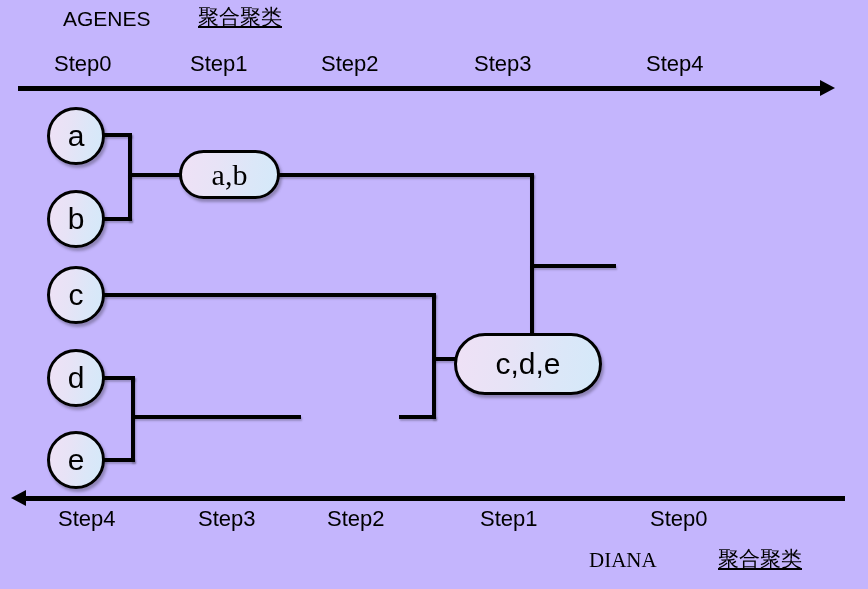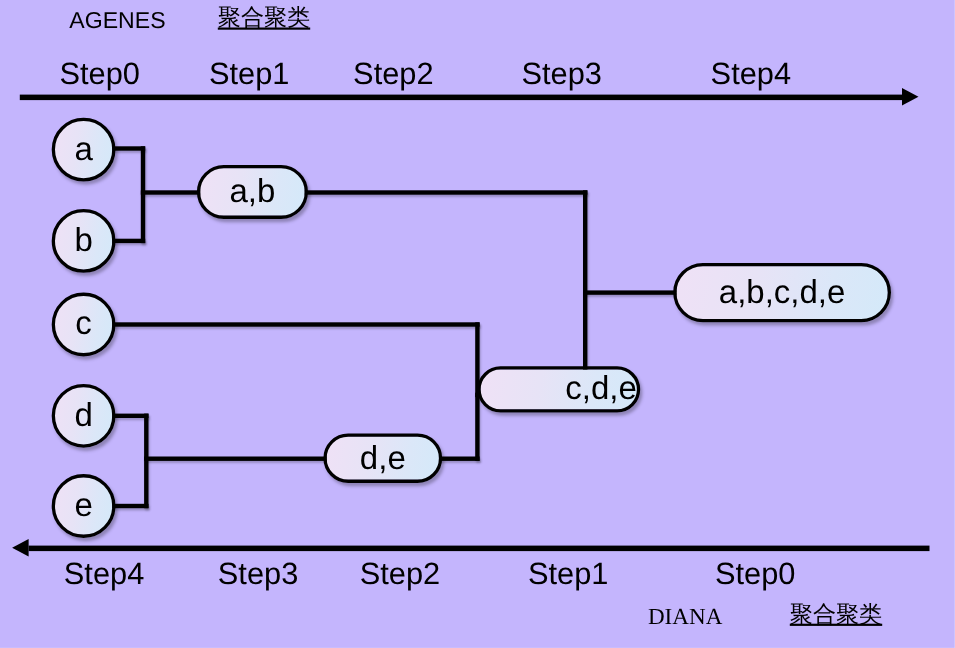--- a/index.html
+++ b/index.html
@@ -2,21 +2,21 @@
 <html><head>
 <meta charset="utf-8">
 <style>
   html,body{margin:0;padding:0;background:#ffffff;}
   body{font-family:"Liberation Sans","DejaVu Sans",sans-serif;}
   #canvas{position:relative;width:868px;height:589px;background:#c4b5fd;overflow:hidden;padding-left:44px;}
 
   .txt{position:absolute;color:#000000;white-space:nowrap;line-height:1;}
   .title-lat{font-size:21px;}
   .title-cjk{font-size:21px;text-decoration:underline;}
-  .step{font-size:28px;}
+  .step{font-size:22px;}
 
   .node{
     position:absolute;
     display:flex;align-items:center;justify-content:center;
     border:3px solid #000000;
     background:linear-gradient(100deg,#efe1f6 0%,#e7e3f6 38%,#dbe7f8 72%,#d4e9f9 100%);
     box-shadow:2px 3px 3px rgba(0,0,0,0.28);
     color:#000000;
     font-size:30px;
     z-index:5;
@@ -81,35 +81,29 @@
   <div class="node leaf" style="left:47px;top:266px;width:58px;height:58px;">
     <span>c</span>
   </div>
   <div class="node leaf" style="left:47px;top:349px;width:58px;height:58px;">
     <span>d</span>
   </div>
   <div class="node leaf" style="left:47px;top:431px;width:58px;height:58px;">
     <span>e</span>
   </div>
 
-  <div class="node cap" style="left:179px;top:150px;width:101px;height:49px;">
+  <div class="node cap" style="left:179px;top:150px;width:101px;height:49px;font-family:Liberation Serif, serif;">
     <span>a,b</span>
   </div>
 
-  <div class="node cap" style="left:294px;top:394px;width:108px;height:45px;">
-    <span>d,e</span>
-  </div>
 
-  <div class="node cap" style="left:434px;top:333px;width:148px;height:42px;justify-content:flex-end;">
+  <div class="node cap" style="left:454px;top:333px;width:148px;height:62px;">
     <span>c,d,e</span>
   </div>
 
-  <div class="node cap" style="left:612px;top:239px;width:198px;height:54px;">
-    <span>a,b,c,d,e</span>
-  </div>
 
   <div class="axis" style="left:26px;top:496px;width:819px;"></div>
   <div class="arrow-l" style="left:11px;top:490px;"></div>
 
   <div class="txt step" style="left:58px;top:508px;">Step4</div>
   <div class="txt step" style="left:198px;top:508px;">Step3</div>
   <div class="txt step" style="left:327px;top:508px;">Step2</div>
   <div class="txt step" style="left:480px;top:508px;">Step1</div>
   <div class="txt step" style="left:650px;top:508px;">Step0</div>
 

